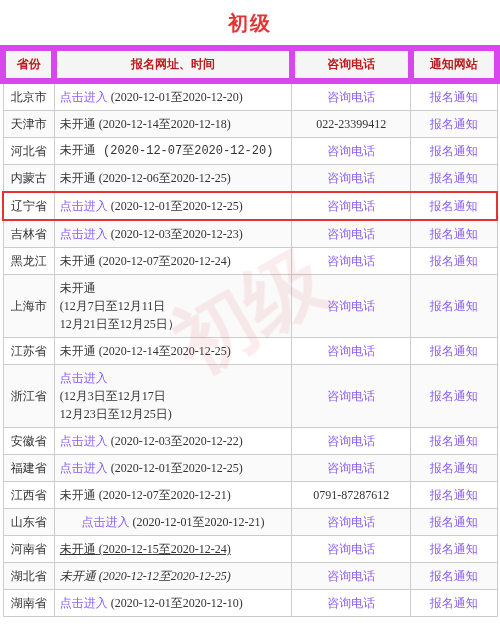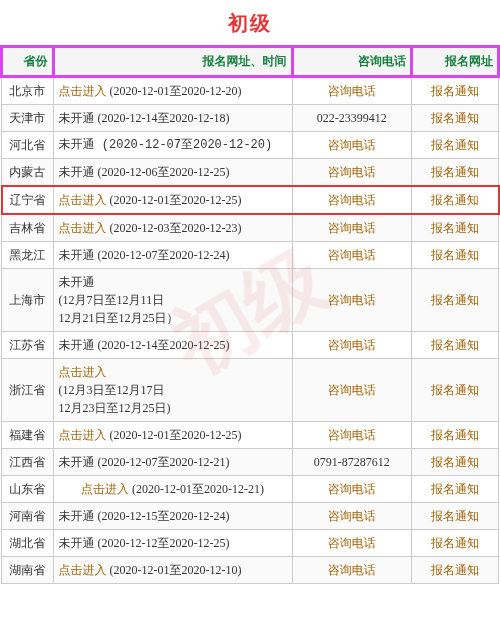--- a/index.html
+++ b/index.html
@@ -18,25 +18,25 @@
       padding: 10px 0 8px 0;
       letter-spacing: 2px;
     }
     table {
       width: 100%;
       border-collapse: collapse;
       border: 1px solid #ccc;
     }
     thead tr th {
       background: #f5f5f5;
-      border: 3px solid #d946ef;
+      border: 6px solid #d946ef;
       padding: 5px 4px;
-      text-align: right;
+      text-align: center;
       font-size: 12px;
-      color: #15803d;
+      color: #b91c1c;
     }
     tbody tr td {
       border: 1px solid #ccc;
       padding: 4px 5px;
       text-align: center;
       vertical-align: middle;
       font-size: 12px;
       color: #333;
       line-height: 1.5;
     }
@@ -52,21 +52,21 @@
       border-bottom: 2px solid #e53333 !important;
     }
     .highlight-row td:first-child {
       border-left: 2px solid #e53333 !important;
       border-radius: 10px;
     }
     .highlight-row td:last-child {
       border-right: 2px solid #e53333 !important;
     }
     .link-blue {
-      color: #a16207;
+      color: #8b5cf6;
       text-decoration: none;
     }
     .watermark {
       position: fixed;
       top: 50%;
       left: 50%;
       transform: translate(-50%, -50%) rotate(-30deg);
       font-size: 80px;
       color: rgba(220, 80, 80, 0.10);
       font-weight: bold;
@@ -85,21 +85,21 @@
 <div class="page-title">初级</div>
 
 <div class="watermark">初级</div>
 
 <table>
   <thead>
     <tr>
       <th class="col-province">省份</th>
       <th class="col-reg">报名网址、时间</th>
       <th class="col-tel">咨询电话</th>
-      <th class="col-notice">报名网址</th>
+      <th class="col-notice">通知网站</th>
     </tr>
   </thead>
   <tbody id="table-body">
   <tr>
         <td>北京市</td>
         <td style="text-align: left;"><a class="link-blue" href="#">点击进入</a> <span>(2020-12-01至2020-12-20)</span></td>
         <td><a class="link-blue" href="#">咨询电话</a></td>
         <td><a class="link-blue" href="#">报名通知</a></td>
       </tr>
       <tr>
@@ -150,46 +150,52 @@
         <td><a class="link-blue" href="#">咨询电话</a></td>
         <td><a class="link-blue" href="#">报名通知</a></td>
       </tr>
       <tr>
         <td>浙江省</td>
         <td style="text-align: left;"><a class="link-blue" href="#">点击进入</a><br>(12月3日至12月17日<br>12月23日至12月25日)</td>
         <td><a class="link-blue" href="#">咨询电话</a></td>
         <td><a class="link-blue" href="#">报名通知</a></td>
       </tr>
       <tr>
+        <td>安徽省</td>
+        <td style="text-align: left;"><a class="link-blue" href="#">点击进入</a> <span>(2020-12-03至2020-12-22)</span></td>
+        <td><a class="link-blue" href="#">咨询电话</a></td>
+        <td><a class="link-blue" href="#">报名通知</a></td>
+      </tr>
+      <tr>
         <td>福建省</td>
         <td style="text-align: left;"><a class="link-blue" href="#">点击进入</a> <span>(2020-12-01至2020-12-25)</span></td>
         <td><a class="link-blue" href="#">咨询电话</a></td>
         <td><a class="link-blue" href="#">报名通知</a></td>
       </tr>
       <tr>
         <td>江西省</td>
         <td style="text-align: left;"><span>未开通</span> <span>(2020-12-07至2020-12-21)</span></td>
         <td>0791-87287612</td>
         <td><a class="link-blue" href="#">报名通知</a></td>
       </tr>
       <tr>
         <td>山东省</td>
         <td style="text-align: center;"><a class="link-blue" href="#">点击进入</a> <span>(2020-12-01至2020-12-21)</span></td>
         <td><a class="link-blue" href="#">咨询电话</a></td>
         <td><a class="link-blue" href="#">报名通知</a></td>
       </tr>
       <tr>
         <td>河南省</td>
-        <td style="text-align: left;"><span>未开通</span> <span>(2020-12-15至2020-12-24)</span></td>
+        <td style="text-align: left; text-decoration: underline;"><span>未开通</span> <span>(2020-12-15至2020-12-24)</span></td>
         <td><a class="link-blue" href="#">咨询电话</a></td>
         <td><a class="link-blue" href="#">报名通知</a></td>
       </tr>
       <tr>
         <td>湖北省</td>
-        <td style="text-align: left;"><span>未开通</span> <span>(2020-12-12至2020-12-25)</span></td>
+        <td style="text-align: left; font-style: italic;"><span>未开通</span> <span>(2020-12-12至2020-12-25)</span></td>
         <td><a class="link-blue" href="#">咨询电话</a></td>
         <td><a class="link-blue" href="#">报名通知</a></td>
       </tr>
       <tr>
         <td>湖南省</td>
         <td style="text-align: left;"><a class="link-blue" href="#">点击进入</a> <span>(2020-12-01至2020-12-10)</span></td>
         <td><a class="link-blue" href="#">咨询电话</a></td>
         <td><a class="link-blue" href="#">报名通知</a></td>
       </tr>
     </tbody>

